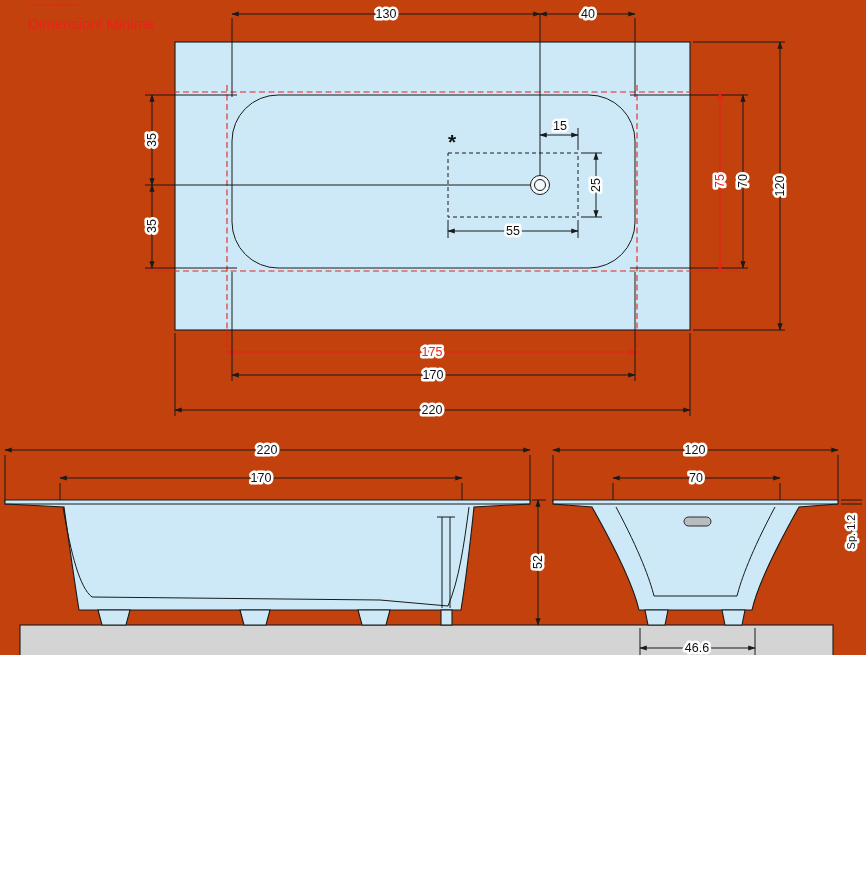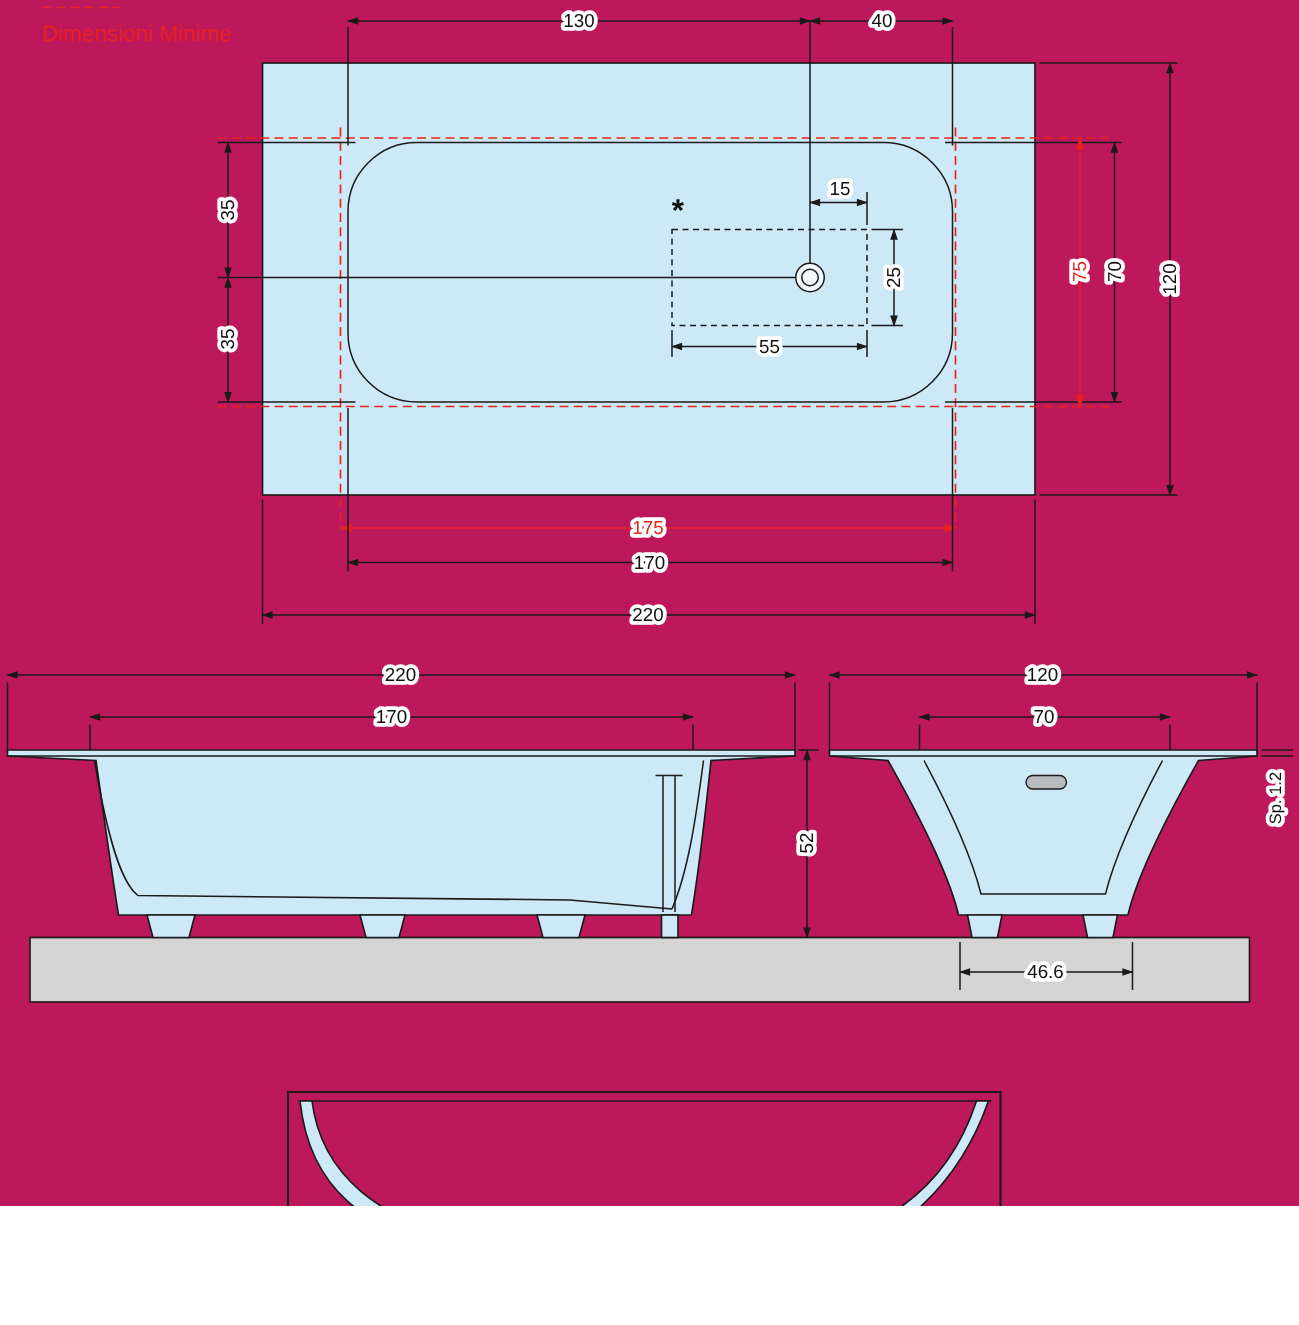--- a/index.html
+++ b/index.html
@@ -1,16 +1,16 @@
 <!DOCTYPE html>
 <html><head>
 <meta charset="utf-8">
 <style>
   html,body{margin:0;padding:0;background:#ffffff;}
-  .canvas{position:relative;width:866px;height:804px;background:#be185d;overflow:hidden;}
+  .canvas{position:relative;width:866px;height:655px;background:#c2410c;overflow:hidden;}
   svg{display:block;font-family:"Liberation Sans","DejaVu Sans",sans-serif;}
   text{dominant-baseline:central;}
   .ln{stroke:#1a1a1a;stroke-width:1;fill:none;}
   .thk{stroke:#1a1a1a;stroke-width:1.4;fill:none;}
   .blkdash{stroke:#1a1a1a;stroke-width:1;fill:none;stroke-dasharray:4 3;}
   .reddash{stroke:#e8231a;stroke-width:1.1;fill:none;stroke-dasharray:6 3.5;}
   .dim{stroke:#1a1a1a;stroke-width:1;fill:none;marker-start:url(#ab);marker-end:url(#ab);}
   .dimr{stroke:#e8231a;stroke-width:1.1;fill:none;marker-start:url(#ar);marker-end:url(#ar);}
   .lbl{font-size:12.5px;fill:#111111;text-anchor:middle;stroke:#ffffff;stroke-width:5;paint-order:stroke;stroke-linejoin:round;}
   .lblr{font-size:12.5px;fill:#e8231a;text-anchor:middle;stroke:#ffffff;stroke-width:5;paint-order:stroke;stroke-linejoin:round;}

